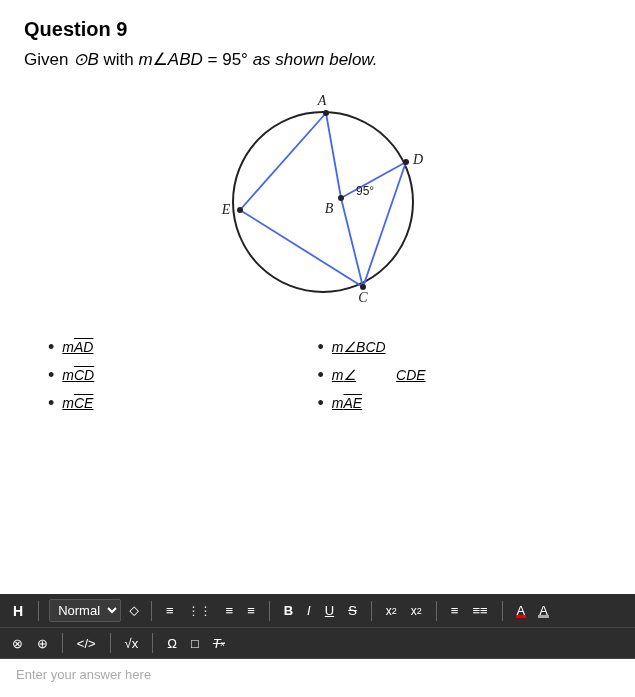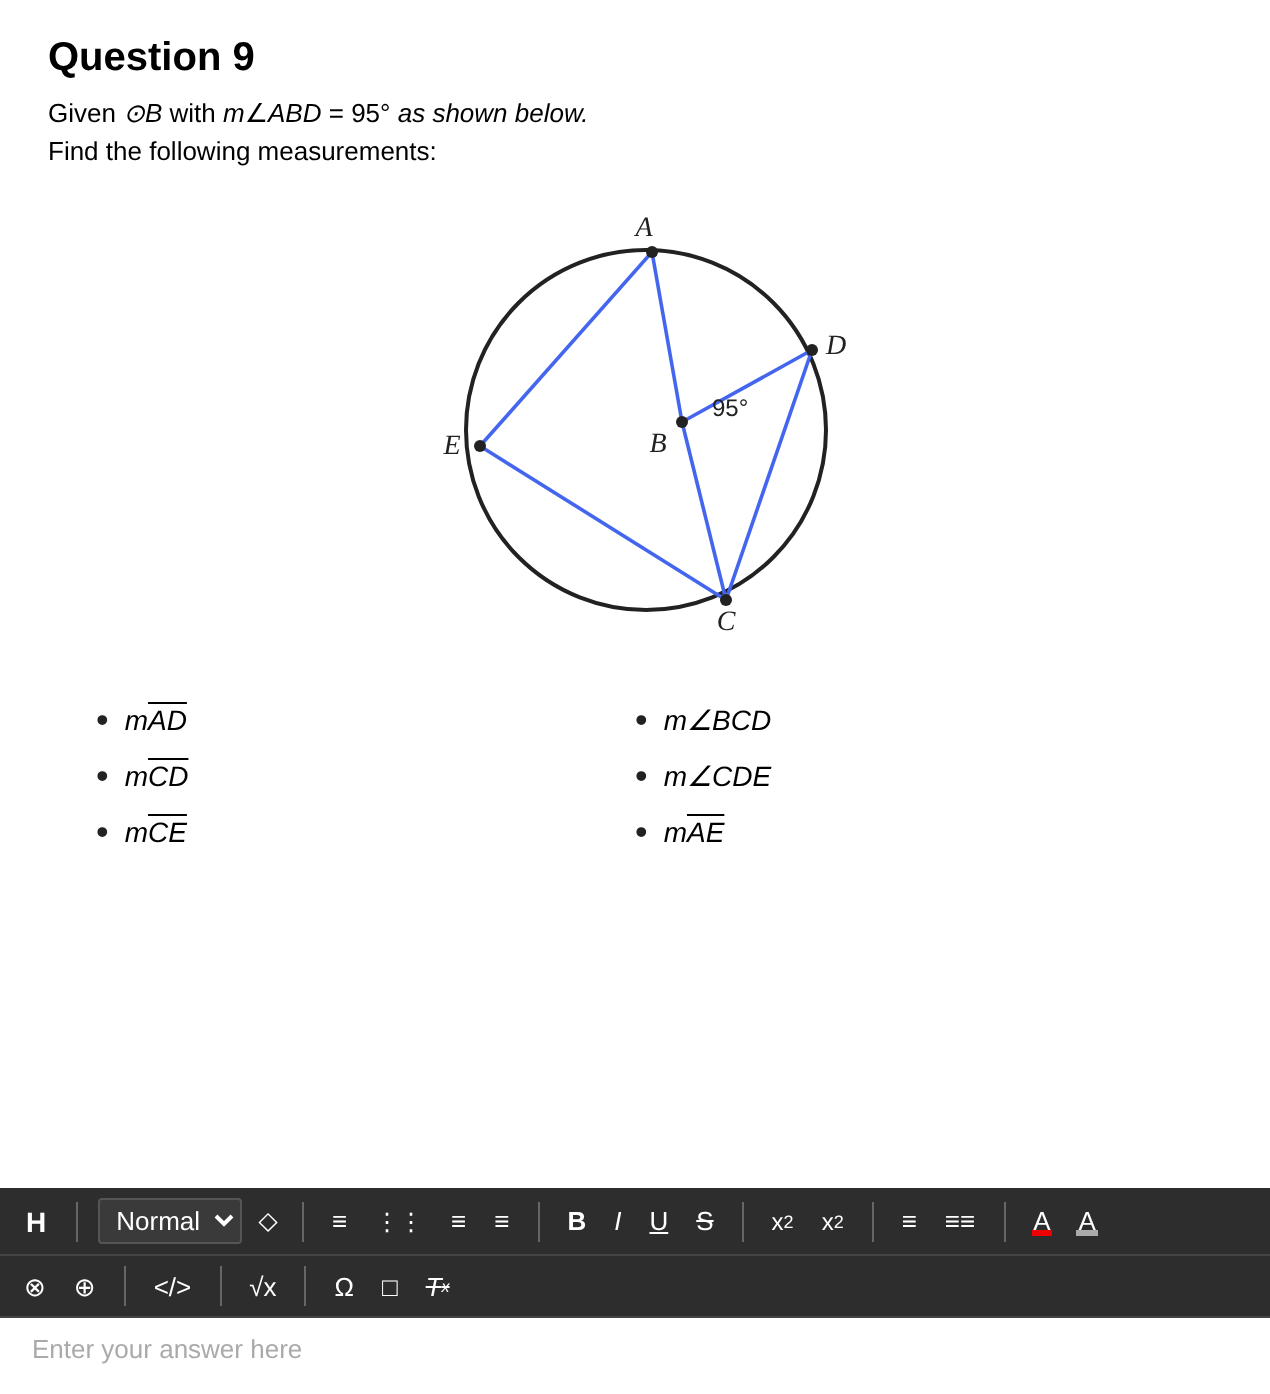--- a/index.html
+++ b/index.html
@@ -12,21 +12,21 @@
     }
     .page-content {
       padding: 18px 24px 0 24px;
     }
     .question-title {
       font-size: 20px;
       font-weight: bold;
       margin-bottom: 8px;
     }
     .given-text {
-      font-size: 13px;
+      font-size: 17px;
       margin-bottom: 4px;
     }
     .find-text {
       font-size: 13px;
       margin-bottom: 10px;
     }
     .circle-diagram {
       display: flex;
       justify-content: center;
       margin: 10px 0 18px 0;
@@ -50,20 +50,21 @@
       font-size: 13.5px;
     }
     .bullet {
       font-size: 18px;
       line-height: 1;
       color: #222;
     }
     .math-text {
       font-style: italic;
       font-size: 14px;
+      text-decoration: underline;
     }
     
     .toolbar-area {
       position: absolute;
       bottom: 0;
       left: 0;
       width: 635px;
       background: #2d2d2d;
       padding: 0;
     }
@@ -135,21 +136,20 @@
 <body>
 
 <div class="page-content">
   <div class="question-title">Question 9</div>
   <div class="given-text">
     <span>Given </span>
     <span style="font-style:italic;">⊙<span style="font-style:italic;">B</span></span>
     <span> with <span style="font-style:italic;">m</span>∠<span style="font-style:italic;">ABD</span> = 95°</span>
     <span style="font-style:italic;"> as shown below.</span>
   </div>
-  <div class="find-text">Find the following measurements:</div>
 
   <div class="circle-diagram">
     <svg class="circle-svg" width="280" height="240" viewBox="0 0 280 240">
 
       <circle cx="145" cy="122" r="90" fill="none" stroke="#222" stroke-width="2"></circle>
 
       <line x1="148" y1="33" x2="163" y2="118" stroke="#4466ee" stroke-width="1.8"></line>
 
       <line x1="148" y1="33" x2="62" y2="130" stroke="#4466ee" stroke-width="1.8"></line>
 
@@ -196,21 +196,21 @@
         <span class="math-text"><span style="font-style:italic;">m</span><span style="text-decoration:overline; font-style:italic;">CE</span></span>
       </div>
     </div>
     <div class="measurements-col">
       <div class="measurement-item">
         <span class="bullet">•</span>
         <span class="math-text"><span style="font-style:italic;">m</span>∠<span style="font-style:italic;">BCD</span></span>
       </div>
       <div class="measurement-item">
         <span class="bullet">•</span>
-        <span class="math-text"><span style="font-style:italic;">m</span>∠<span style="font-style:italic;">CDE</span></span>
+        <span class="math-text"><span style="font-style:italic;">m</span>∠<span style="font-style:italic;margin-left:40px;">CDE</span></span>
       </div>
       <div class="measurement-item">
         <span class="bullet">•</span>
         <span class="math-text"><span style="font-style:italic;">m</span><span style="text-decoration:overline; font-style:italic;">AE</span></span>
       </div>
     </div>
   </div>
 </div>
 
 <div class="toolbar-area" style="position:fixed; bottom:0; left:0; width:635px;">

